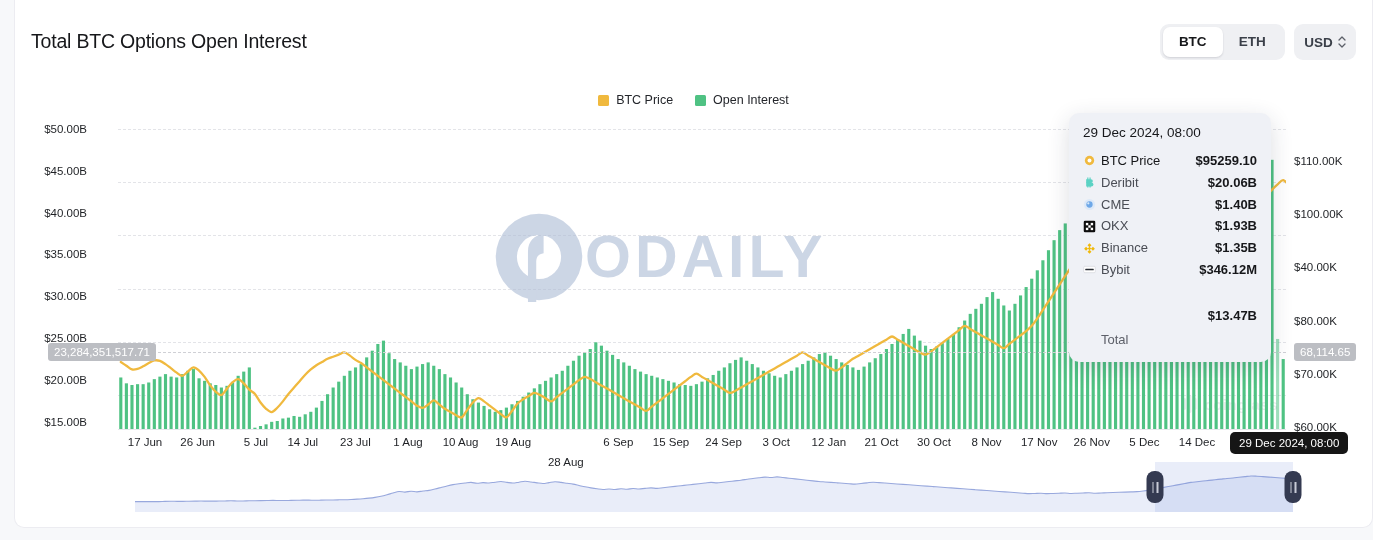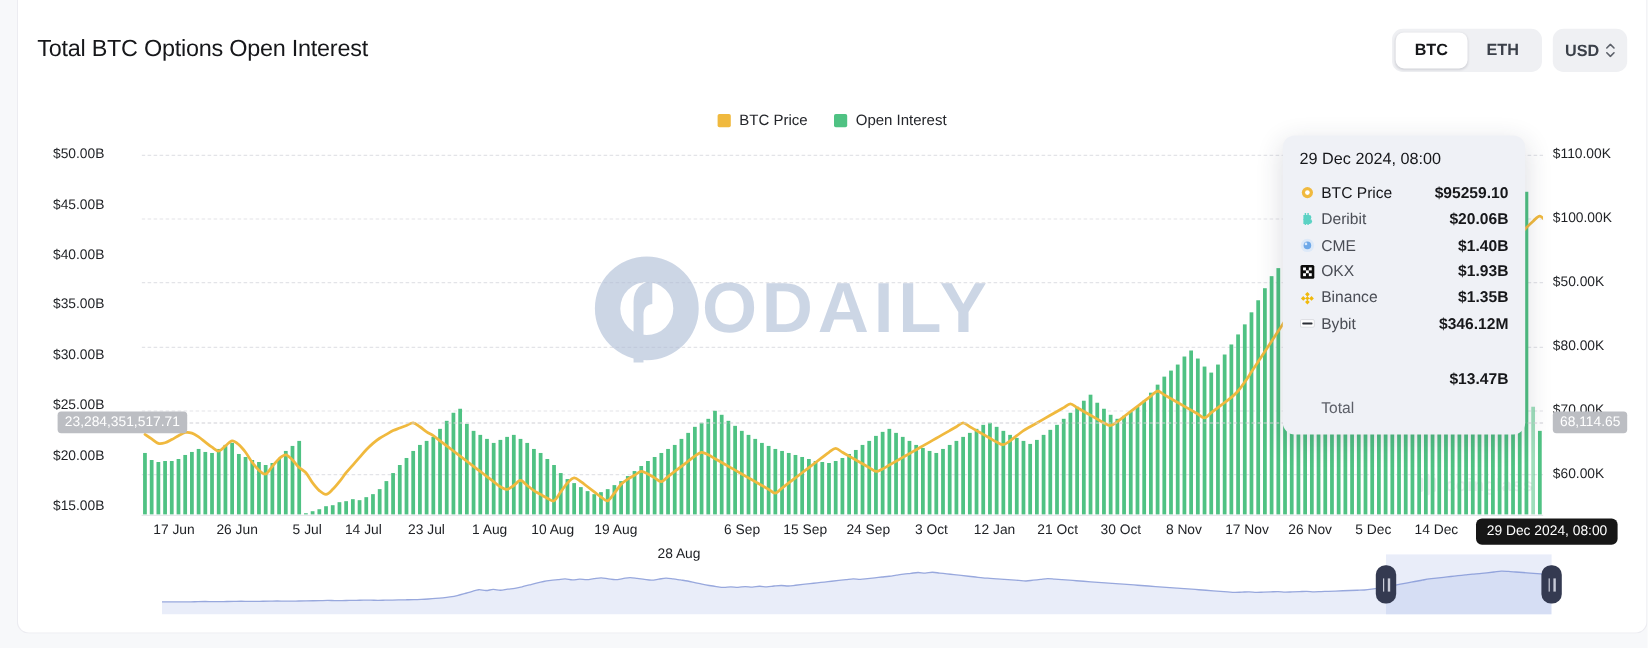--- a/index.html
+++ b/index.html
@@ -93,21 +93,21 @@
     position: absolute; left: 0; width: 100%; height: 0;
     border-top: 1px dashed #cfd0d5;
   }
 
   
   .axis-label {
     position: absolute; font-size: 11.5px; color: #1e2024;
     white-space: nowrap;
   }
   .y-left  { right: 1285px; text-align: right; }
-  .y-right { left: 1279px; }
+  .y-right { left: 1279px; margin-top: 32px; }
   #x-axis-labels .x-tick {
     position: absolute; font-size: 11.5px; color: #1e2024;
     white-space: nowrap; transform: translateX(-50%);
   }
   #axis-baseline {
     position: absolute; left: 103px; top: 429px; width: 1168px;
     border-top: 1px solid #e6e7eb;
   }
 
   
@@ -449,21 +449,21 @@
       <div class="axis-label y-left" style="top: 206.6px;">$40.00B</div>
       <div class="axis-label y-left" style="top: 248.4px;">$35.00B</div>
       <div class="axis-label y-left" style="top: 290.2px;">$30.00B</div>
       <div class="axis-label y-left" style="top: 332px;">$25.00B</div>
       <div class="axis-label y-left" style="top: 373.8px;">$20.00B</div>
       <div class="axis-label y-left" style="top: 415.6px;">$15.00B</div>
     </div>
   <div id="y-axis-right">
       <div class="axis-label y-right" style="top: 123px;">$110.00K</div>
       <div class="axis-label y-right" style="top: 176.2px;">$100.00K</div>
-      <div class="axis-label y-right" style="top: 229.4px;">$50.00K</div>
+      <div class="axis-label y-right" style="top: 229.4px;">$40.00K</div>
       <div class="axis-label y-right" style="top: 282.6px;">$80.00K</div>
       <div class="axis-label y-right" style="top: 335.8px;">$70.00K</div>
       <div class="axis-label y-right" style="top: 389px;">$60.00K</div>
     </div>
   <div id="axis-baseline"></div>
   <div id="x-axis-labels">
       <div class="x-tick" style="left: 130px; top: 436px;">17 Jun</div>
       <div class="x-tick" style="left: 182.6px; top: 436px;">26 Jun</div>
       <div class="x-tick" style="left: 241px; top: 436px;">5 Jul</div>
       <div class="x-tick" style="left: 287.8px; top: 436px;">14 Jul</div>

